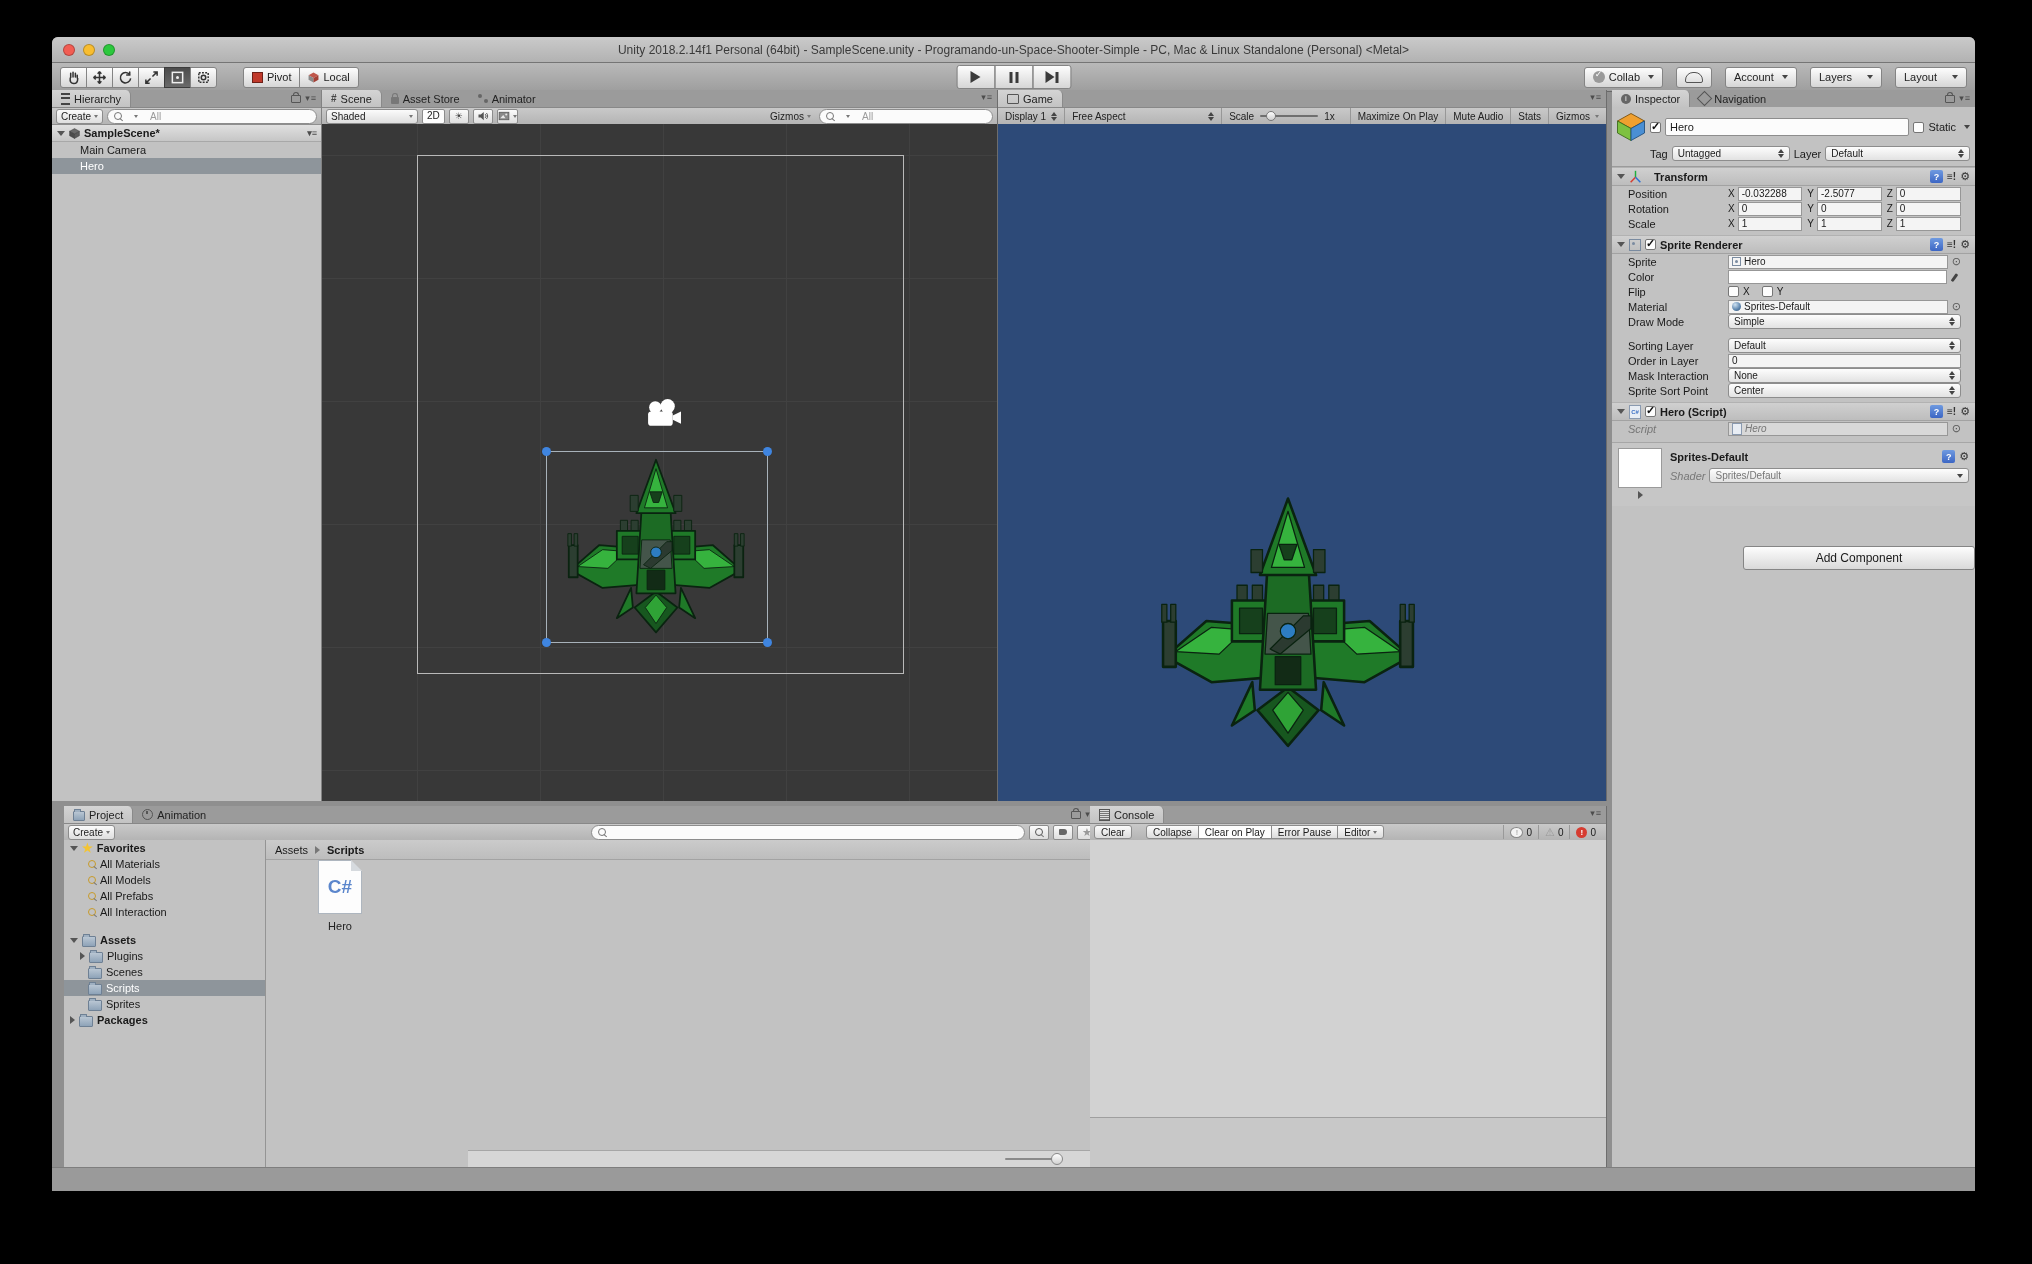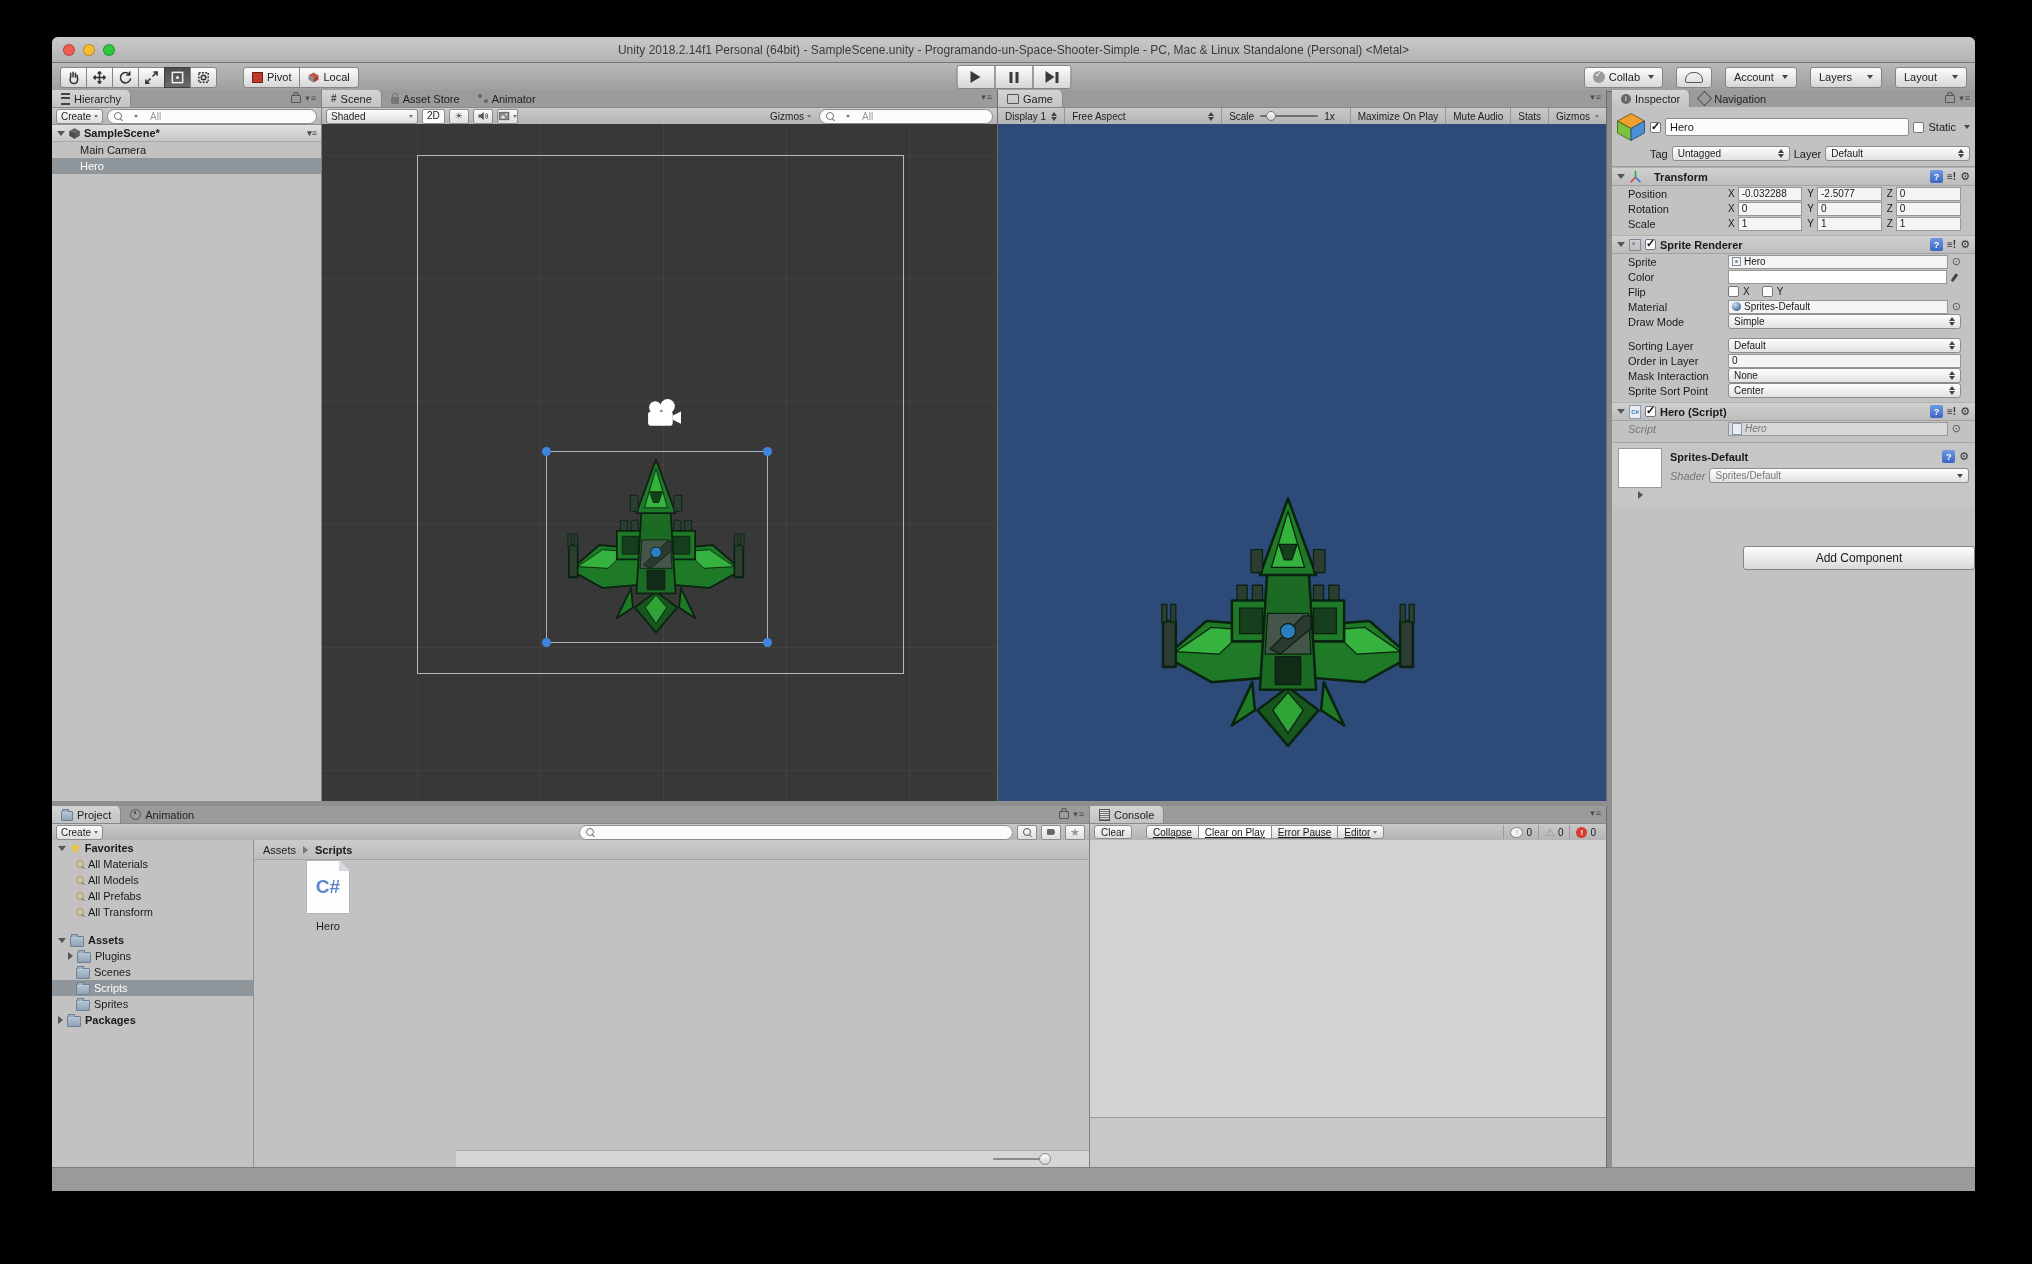--- a/index.html
+++ b/index.html
@@ -156,21 +156,21 @@
   .csfile{width:42px;height:52px;background:#fdfdfd;border:1px solid #aeb6bf;position:relative;display:flex;align-items:center;justify-content:center;}
   .csfile::before{content:"";position:absolute;right:-1px;top:-1px;border-style:solid;border-width:0 11px 11px 0;border-color:#c2c2c2 #c2c2c2 #d6dade #d6dade;}
   .csfile span{font-size:19px;color:#5b86cc;font-weight:bold;}
   .file-label{font-size:11px;color:#222;}
   .hscroll{position:absolute;left:202px;right:0;bottom:0;height:16px;background:#d6d6d6;border-top:1px solid #a6a6a6;}
   .hs-track{position:absolute;right:44px;top:7px;width:52px;height:2px;background:#8a8a8a;border-radius:1px;}
   .hs-knob{position:absolute;right:-6px;top:-5px;width:12px;height:12px;border-radius:50%;background:linear-gradient(#fefefe,#d2d2d2);border:1px solid #888;box-sizing:border-box;}
   
   .cbtn{height:14px;font-size:10px;padding:0 6px;background:linear-gradient(#fbfbfb,#dcdcdc);border:1px solid #8c8c8c;
         display:flex;align-items:center;border-radius:3px;gap:3px;box-sizing:border-box;}
-  .cgroup{display:flex;text-decoration:underline;} .cgroup .cbtn{border-radius:0;margin-left:-1px;}
+  .cgroup{display:flex;} .cgroup .cbtn{border-radius:0;margin-left:-1px;}
   .cgroup .cbtn:first-child{border-radius:3px 0 0 3px;margin-left:0;} .cgroup .cbtn:last-child{border-radius:0 3px 3px 0;}
   .cbtn.active{background:#fdfdfd;}
   .counts{margin-left:auto;display:flex;align-items:center;}
   .count{display:flex;align-items:center;gap:3px;font-size:10px;padding:0 6px;height:14px;border-left:1px solid #999;}
   .ic-info{width:11px;height:9px;border:1px solid #888;border-radius:50%;background:#f4f4f4;color:#888;font-size:7px;
            display:flex;align-items:center;justify-content:center;}
   .ic-warn{color:#999;font-size:11px;line-height:11px;}
   .ic-err{width:11px;height:11px;border-radius:50%;background:#d63c31;color:#fff;font-size:8px;font-weight:bold;
           display:flex;align-items:center;justify-content:center;}
   .con-upper{position:absolute;left:0;right:0;top:34px;height:277px;background:#d2d2d2;border-bottom:1px solid #9f9f9f;}
@@ -796,21 +796,21 @@
       </div>
 
       <div class="addcomp-wrap">
         <div class="addcomp">
           <span>Add Component</span>
         </div>
       </div>
     </div>
   </div>
 
-  <div class="panel" style="left:0;top:769px;width:1038px;height:361px;border-right:1px solid #828282">
+  <div class="panel" style="left:12px;top:769px;width:1038px;height:361px;border-right:1px solid #828282">
     <div class="tabbar">
       <div class="tab active">
         <span class="ic-folder" style="width:10px;height:8px"></span>
         <span>Project</span>
       </div>
       <div class="tab" style="background:none;border-right:none">
         <span class="ic-clock"></span>
         <span>Animation</span>
       </div>
       <div class="panel-menu">
@@ -850,21 +850,21 @@
       <div class="prow lvl1">
           <span class="mag" style="border-color:#c89b2a"></span>
           <span>All Models</span>
         </div>
       <div class="prow lvl1">
           <span class="mag" style="border-color:#c89b2a"></span>
           <span>All Prefabs</span>
         </div>
       <div class="prow lvl1">
           <span class="mag" style="border-color:#c89b2a"></span>
-          <span>All Transform</span>
+          <span>All Interaction</span>
         </div>
       <div style="height:12px"></div>
       <div class="prow b">
         <span class="fold-open"></span>
         <span class="ic-folder"></span>
         <span>Assets</span>
       </div>
       <div class="prow" style="padding-left:16px">
         <span class="fold-closed"></span>
         <span class="ic-folder"></span>

